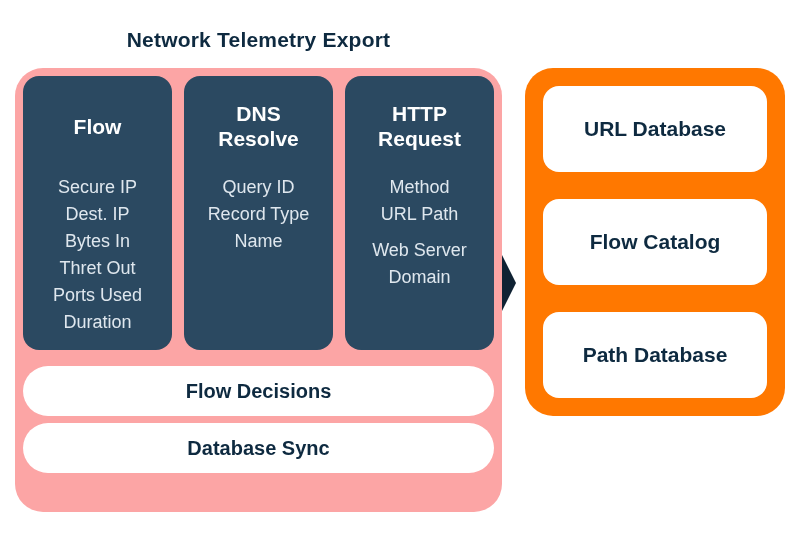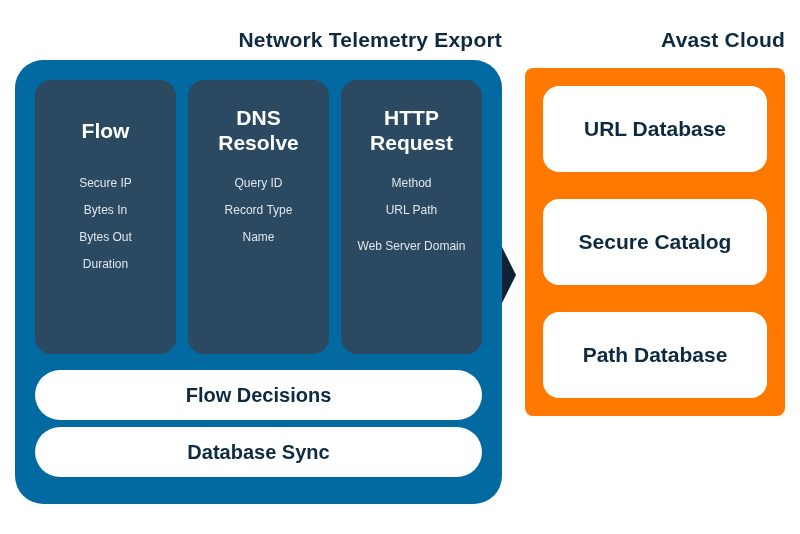--- a/index.html
+++ b/index.html
@@ -8,38 +8,38 @@
     background: #ffffff;
     font-family: "Liberation Sans", sans-serif;
     position: relative;
     overflow: hidden;
   }
   .stage { position: absolute; inset: 0; width: 800px; height: 534px; }
 
   .panel-title {
     position: absolute;
     top: 27px;
-    text-align: right;
+    text-align: center;
     font-size: 21px;
     font-weight: bold;
     color: #0e2a40;
     letter-spacing: 0.2px;
     line-height: 25px;
   }
   .panel-title.left  { left: 15px;  width: 487px; }
   .panel-title.right { left: 525px; width: 260px; }
 
   
   .telemetry-panel {
     position: absolute;
-    left: 15px; top: 60px;
+    left: 15px; top: 68px;
     width: 487px; height: 444px;
-    background: #0369a1;
+    background: #fca5a5;
     border-radius: 28px;
-    padding: 20px;
+    padding: 8px;
   }
   .connector-arrow {
     position: absolute;
     right: -14px; top: 187px;
     width: 14px; height: 56px;
     background: #0f2233;
     clip-path: polygon(0 0, 100% 50%, 0 100%);
   }
   .cards-row { display: flex; gap: 12px; height: 274px; }
   .mini-card {
@@ -52,23 +52,23 @@
   .mini-title {
     min-height: 56px;
     max-width: 112px;
     margin: 0 auto;
     display: flex; align-items: center; justify-content: center;
     font-size: 21px; font-weight: bold;
     color: #ffffff;
     line-height: 25px;
   }
   .items {
-    margin-top: 12px;
+    margin-top: 20px;
     padding: 0 10px;
-    font-size: 12px;
+    font-size: 18px;
     line-height: 27px;
     color: #dfe7ee;
   }
   .item.spaced { margin-top: 9px; }
 
   .bar {
     margin-top: 16px;
     height: 50px;
     background: #ffffff;
     border-radius: 25px;
@@ -77,21 +77,21 @@
     color: #0e2a40;
   }
   .bar + .bar { margin-top: 7px; }
 
   
   .cloud-panel {
     position: absolute;
     left: 525px; top: 68px;
     width: 260px; height: 348px;
     background: #ff7800;
-    border-radius: 8px;
+    border-radius: 28px;
     padding: 18px;
     display: flex;
     flex-direction: column;
     justify-content: space-between;
   }
   .cloud-card {
     height: 86px;
     background: #ffffff;
     border-radius: 16px;
     display: flex; align-items: center; justify-content: center;
@@ -99,30 +99,31 @@
     color: #0e2a40;
   }
 </style>
 </head>
 <body>
 
 <div class="stage">
 
   <div class="panel-title left">Network Telemetry Export</div>
 
-  <div class="panel-title right">Avast Cloud</div>
 
   <div class="telemetry-panel">
     <div class="cards-row">
         <div class="mini-card">
     <div class="mini-title">Flow</div>
     <div class="items">
             <div class="item">Secure IP</div>
+            <div class="item">Dest. IP</div>
             <div class="item">Bytes In</div>
-            <div class="item">Bytes Out</div>
+            <div class="item">Thret Out</div>
+            <div class="item">Ports Used</div>
             <div class="item">Duration</div>
           </div>
   </div>
         <div class="mini-card">
     <div class="mini-title">DNS Resolve</div>
     <div class="items">
             <div class="item">Query ID</div>
             <div class="item">Record Type</div>
             <div class="item">Name</div>
           </div>
@@ -138,17 +139,17 @@
       </div>
     <div>
         <div class="bar">Flow Decisions</div>
         <div class="bar">Database Sync</div>
       </div>
     <div class="connector-arrow"></div>
   </div>
 
   <div class="cloud-panel">
       <div class="cloud-card">URL Database</div>
-      <div class="cloud-card">Secure Catalog</div>
+      <div class="cloud-card">Flow Catalog</div>
       <div class="cloud-card">Path Database</div>
     </div>
 
 </div>
 
 </body></html>

